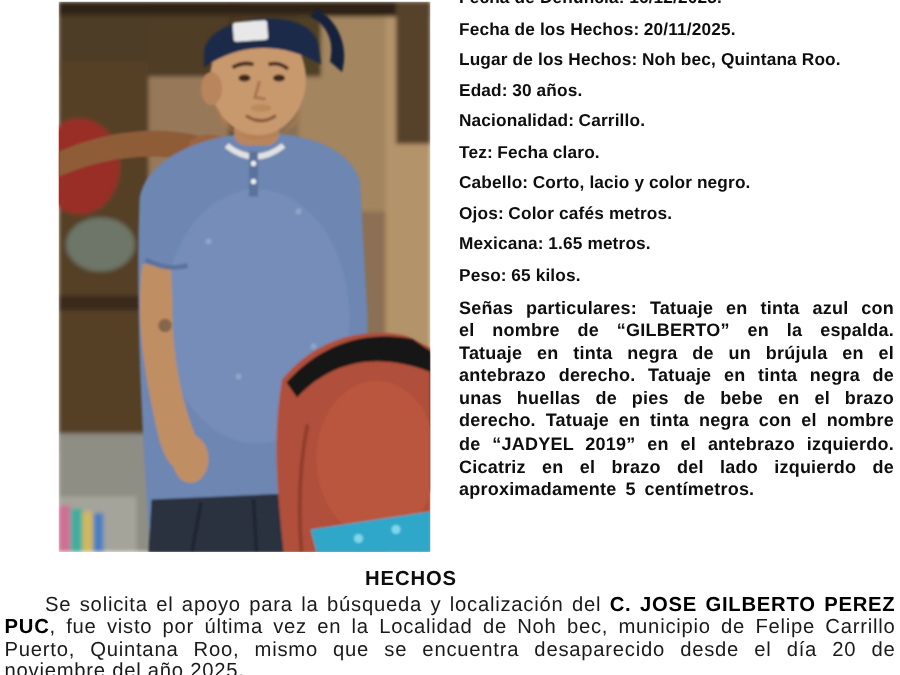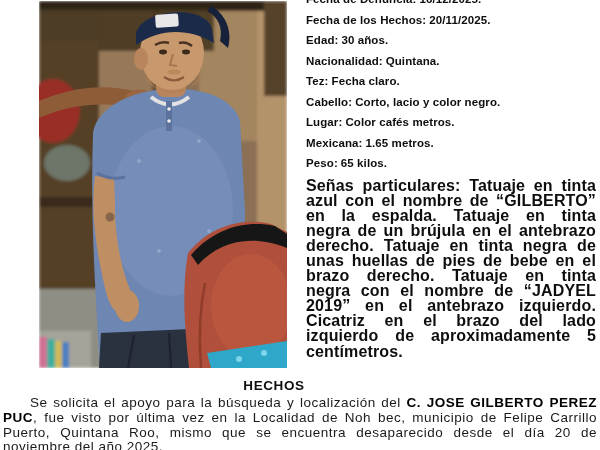--- a/index.html
+++ b/index.html
@@ -9,21 +9,21 @@
 
   .photo { position:absolute; left:39px; top:1px; width:248px; height:367px; overflow:hidden; }
   .photo svg { display:block; filter:blur(.35px); }
 
   .col { position:absolute; left:306px; top:0; width:290px; }
   .details { margin-top:-7px; }
   .row { font-weight:bold; font-size:11.5px; line-height:12px; margin-bottom:8.5px;
          white-space:nowrap; letter-spacing:.1px; }
   .row .lab { margin-right:3px; }
 
-  .senas { font-weight:bold; font-size:16px; line-height:15.1px; text-align:justify;
+  .senas { font-weight:bold; font-size:12px; line-height:15.1px; text-align:justify;
            letter-spacing:.15px; word-spacing:2.5px; margin-top:3px; }
 
   .bottom { position:absolute; left:3px; top:378px; width:594px; }
   .hechos-title { font-weight:bold; font-size:13.5px; text-align:center;
                   padding-right:52px; letter-spacing:.6px; }
   .hechos-par { margin-top:3px; font-size:13.5px; line-height:14.8px; text-align:justify;
                 text-indent:27px; letter-spacing:.5px; color:#1a1a1a; }
   .hechos-par b { color:#000; }
 </style>
 </head>
@@ -115,25 +115,26 @@
         <circle cx="200" cy="358" r="3" fill="#7fd6ea"></circle>
           <circle cx="225" cy="352" r="3" fill="#7fd6ea"></circle>
       </g>
     </svg>
   </div>
 
   <div class="col">
     <div class="details">
       <div class="row"><span class="lab">Fecha de Denuncia:</span><span>16/12/2025.</span></div>
       <div class="row"><span class="lab">Fecha de los Hechos:</span><span>20/11/2025.</span></div>
+      <div class="row"><span class="lab">Lugar de los Hechos:</span><span>Noh bec, Quintana Roo.</span></div>
       <div class="row"><span class="lab">Edad:</span><span>30 años.</span></div>
-      <div class="row"><span class="lab">Nacionalidad:</span><span>Quintana.</span></div>
+      <div class="row"><span class="lab">Nacionalidad:</span><span>Carrillo.</span></div>
       <div class="row"><span class="lab">Tez:</span><span>Fecha claro.</span></div>
       <div class="row"><span class="lab">Cabello:</span><span>Corto, lacio y color negro.</span></div>
-      <div class="row"><span class="lab">Lugar:</span><span>Color cafés metros.</span></div>
+      <div class="row"><span class="lab">Ojos:</span><span>Color cafés metros.</span></div>
       <div class="row"><span class="lab">Mexicana:</span><span>1.65 metros.</span></div>
       <div class="row"><span class="lab">Peso:</span><span>65 kilos.</span></div>
     </div>
     <p class="senas"><span>Señas particulares: </span><span>Tatuaje en tinta azul con el nombre de “GILBERTO” en la espalda. Tatuaje en tinta negra de un brújula en el antebrazo derecho. Tatuaje en tinta negra de unas huellas de pies de bebe en el brazo derecho. Tatuaje en tinta negra con el nombre de “JADYEL 2019” en el antebrazo izquierdo. Cicatriz en el brazo del lado izquierdo de aproximadamente 5 centímetros.</span></p>
   </div>
 
   <div class="bottom">
     <div class="hechos-title">HECHOS</div>
     <p class="hechos-par"><span>Se solicita el apoyo para la búsqueda y localización del </span><b>C. JOSE GILBERTO PEREZ PUC</b><span>, fue visto por última vez en la Localidad de Noh bec, municipio de Felipe Carrillo Puerto, Quintana Roo, mismo que se encuentra desaparecido desde el día 20 de noviembre del año 2025,</span></p>
   </div>

